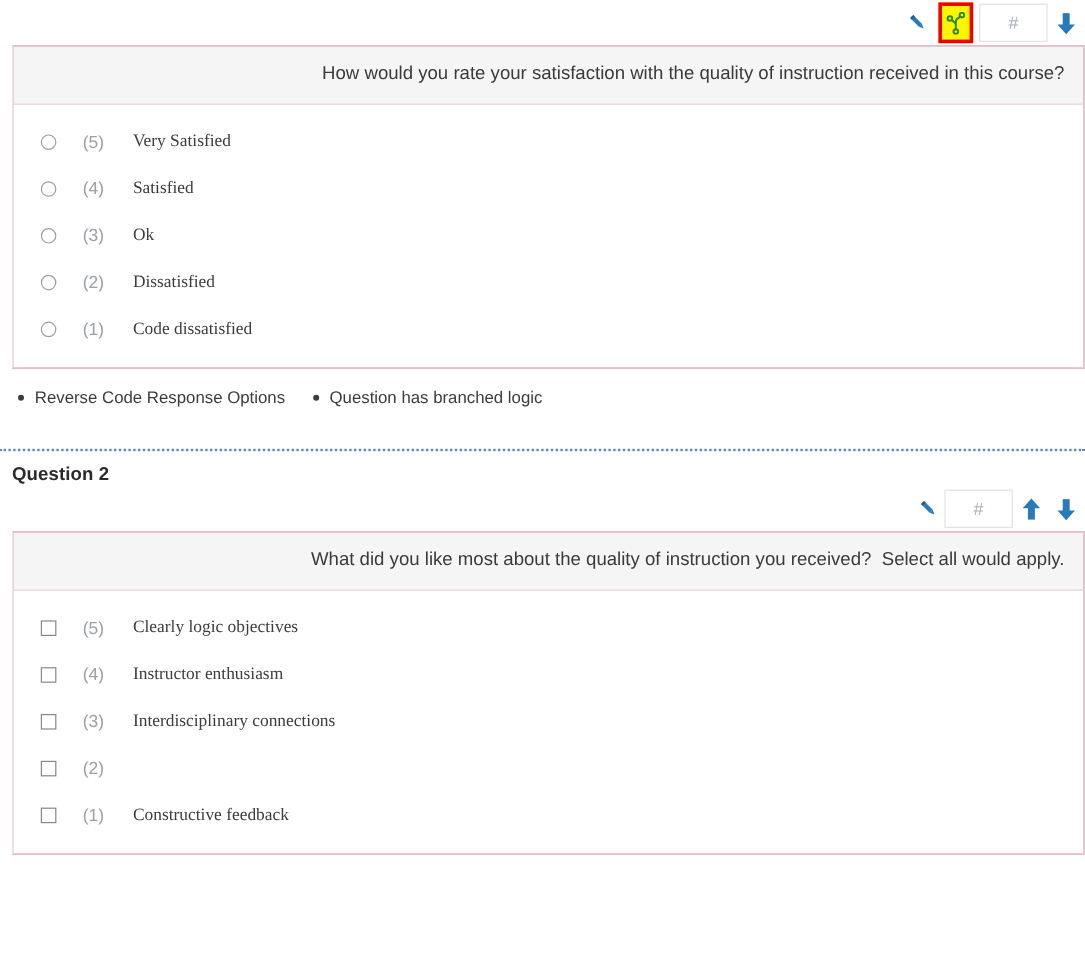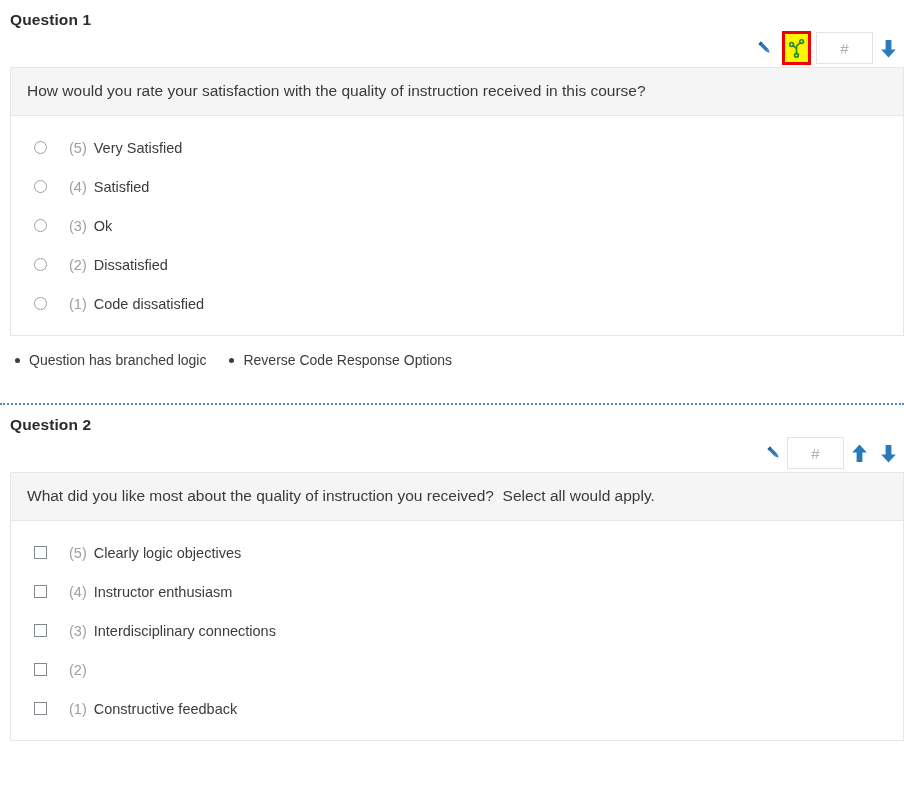--- a/index.html
+++ b/index.html
@@ -96,20 +96,21 @@
     height: 30px;
     margin-left: 2px;
   }
 
   
   .q-panel {
     border: 1px solid #e6e6e6;
     border-top: 1px solid #e6e6e6;
     background: #be185d;
     box-sizing: border-box;
+    text-align: right;
   }
 
   .q-panel-header {
     background: #f5f5f5;
     border-bottom: 1px solid #e6e6e6;
     padding: 13px 16px 14px 16px;
     font-size: 15.5px;
     color: #3a3a3a;
     line-height: 1.3;
     white-space: pre-wrap;
@@ -151,21 +152,22 @@
   .opt-num {
     color: #9aa0a6;
     font-size: 14.5px;
     margin-left: 22px;
     flex: 0 0 auto;
   }
 
   .opt-label {
     color: #3c3c3c;
     font-size: 14.5px;
-    margin-left: 7px;
+    margin-left: 24px;
+    font-family: Liberation Serif, serif;
   }
 
   
   .meta-line {
     display: flex;
     align-items: center;
     padding-top: 16px;
     padding-left: 5px;
     font-size: 14px;
     color: #3c3c3c;
@@ -196,21 +198,20 @@
     width: 904px;
   }
 </style>
 </head>
 <body>
 
 <div class="page">
 
   <div class="question-block">
 
-    <div class="q-heading">Question 1</div>
 
     <div class="toolbar">
 
       <button class="tool-btn pencil-btn">
         <svg width="18" height="18" viewBox="0 0 18 18">
           <g transform="rotate(-45 9 9)">
             <rect x="7.2" y="1.6" width="3.6" height="10.2" fill="#2a7ab9"></rect>
             <rect x="7.2" y="1.6" width="3.6" height="1.9" fill="#1f5f96"></rect>
             <polygon points="7.2,11.8 10.8,11.8 9,15.6" fill="#2a7ab9"></polygon>
           </g>
@@ -273,25 +274,25 @@
           <span class="opt-num">(1)</span>
           <span class="opt-label">Code dissatisfied</span>
         </div>
 
       </div>
     </div>
 
     <div class="meta-line">
       <span class="meta-item">
         <span class="meta-bullet"></span>
-        <span>Question has branched logic</span>
+        <span>Reverse Code Response Options</span>
       </span>
       <span class="meta-item">
         <span class="meta-bullet"></span>
-        <span>Reverse Code Response Options</span>
+        <span>Question has branched logic</span>
       </span>
     </div>
 
   </div>
 
   <hr class="section-divider">
 
   <div class="question-block">
 
     <div class="q-heading">Question 2</div>

